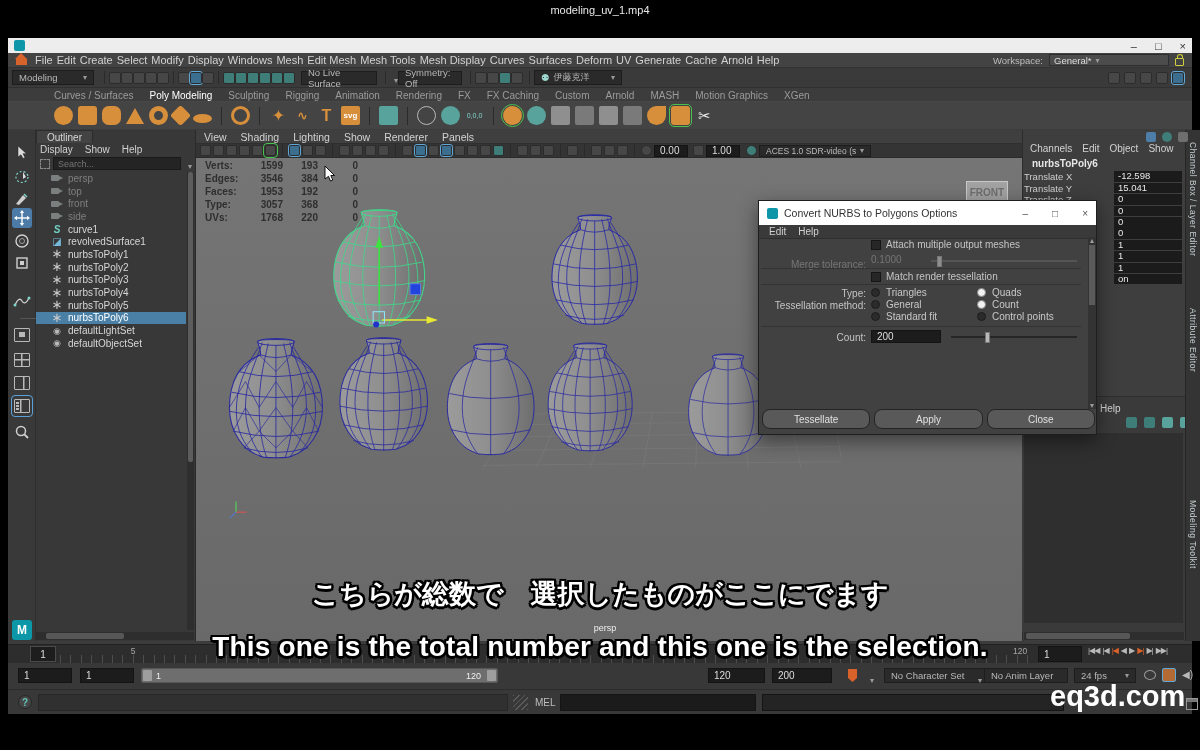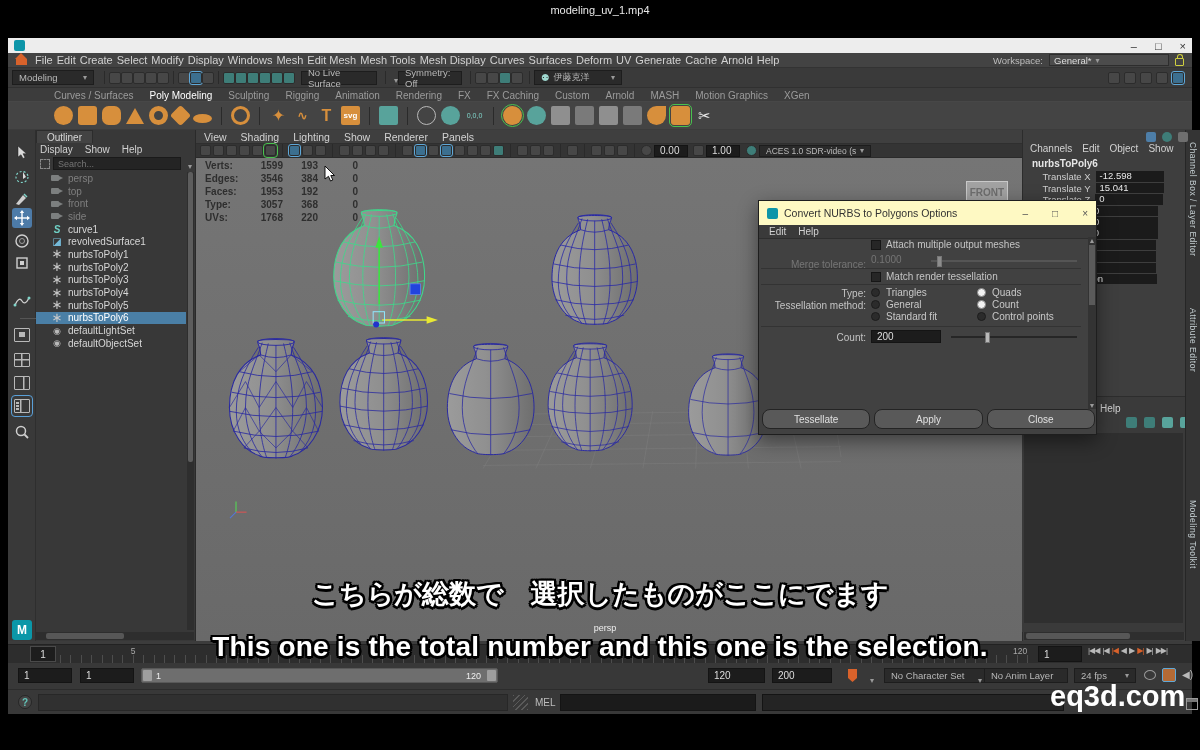--- a/index.html
+++ b/index.html
@@ -89,29 +89,29 @@
   .hud-row{display:flex;height:13px;font-size:10px;font-weight:bold;color:#2e2e2e}
   .hud-row .l{width:46px}.hud-row .a{width:32px;text-align:right}.hud-row .b{width:35px;text-align:right}.hud-row .c{width:40px;text-align:right}
   .frontbox{left:966px;top:181px;width:42px;height:22px;background:#a2a2a2;border:1px solid #c9c9c9;color:#6e6e6e;font-size:10px;font-weight:bold;display:flex;align-items:center;justify-content:center}
   .persp{left:560px;top:623px;width:90px;text-align:center;color:#f0f0f0;font-size:9px}
   
   .rpanel{left:1022px;top:130px;width:163px;height:511px;background:#3e3e3e;border-left:1px solid #2c2c2c}
   .chmenus{left:1030px;top:143px;display:flex;gap:10px}
   .chmenus .menu{font-size:10px}
   .chobj{left:1032px;top:158px;color:#e6e6e6;font-size:10px;font-weight:bold}
   .ch-rows{left:1024px;top:171px;width:160px}
-  .ch-row{display:flex;align-items:center;justify-content:center;height:11.4px;gap:5px;padding-right:2px}
+  .ch-row{display:flex;align-items:center;justify-content:space-between;height:11.4px;gap:5px;padding-right:2px}
   .ch-row .lb{color:#cecece;font-size:9.5px;text-align:right}
   .ch-row .vl{width:68px;height:10.5px;background:#1b1b1b;color:#e8e8e8;font-size:9.5px;padding:0 4px;line-height:10.5px}
   .vtabs{left:1185px;top:130px;width:15px;height:511px;background:#343434;border-left:1px solid #262626}
   .vtab{writing-mode:vertical-rl;font-size:8.5px;color:#c3cdd0;letter-spacing:.5px;position:absolute;left:3px}
   .layered{left:1022px;top:396px;width:163px;height:236px;background:#3a3a3a;border-top:1px solid #2d2d2d}
   
   .dlg{left:758px;top:200px;width:339px;height:235px;background:#414141;border:1px solid #1e1e1e;box-shadow:0 6px 18px rgba(0,0,0,.45);z-index:50}
-  .dlg-tb{height:20px;background:#fef9c3;display:flex;align-items:center;gap:6px;padding:12px 8px}
+  .dlg-tb{height:20px;background:#ffffff;display:flex;align-items:center;gap:6px;padding:12px 8px}
   .dlg-tb .mico{width:11px;height:11px;background:#0d95a8;border-radius:2px}
   .dlg-tb .ttl{color:#333;font-size:10.5px}
   .dlg-tb .wctl{gap:24px;color:#555;font-size:10px}
   .dlg-mn{height:14px;background:#3a3a3a;display:flex;gap:12px;align-items:center;padding-left:10px;border-bottom:1px solid #2e2e2e}
   .dlg-mn .menu{font-size:10px}
   .dlg hr{position:absolute;border:none;border-top:1px solid #333;width:320px;left:2px}
   .dl-lab{position:absolute;width:105px;text-align:right;color:#c4c4c4;font-size:10px}
   .dl-lab.dis{color:#757575}
   .chk{position:absolute;width:10px;height:10px;background:#262626;border:1px solid #161616}
   .radio{display:flex;align-items:center;gap:6px;width:106px;color:#c8c8c8;font-size:10px}

